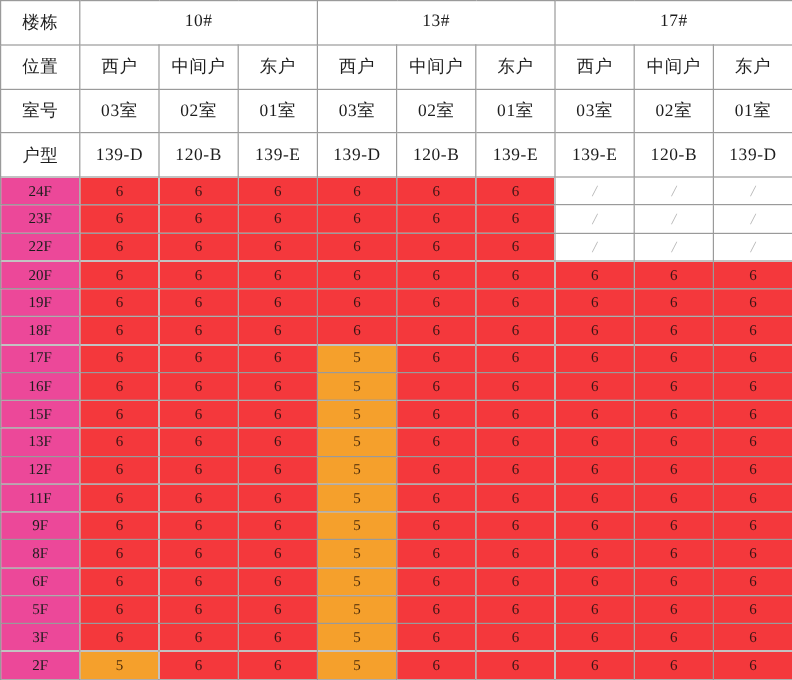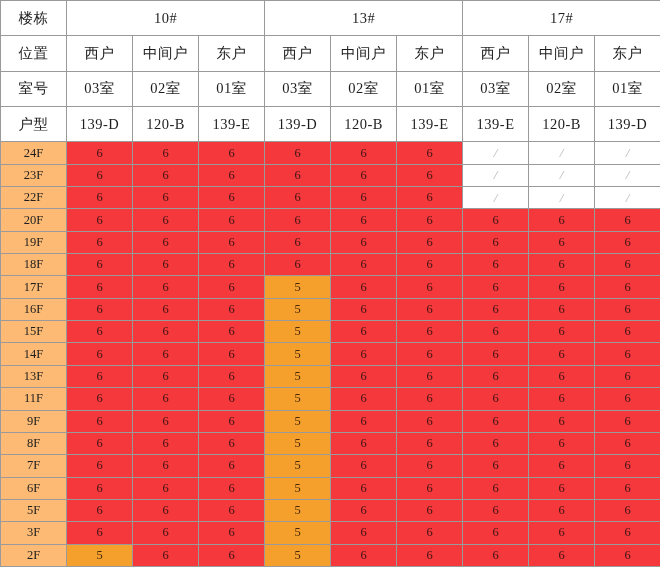--- a/index.html
+++ b/index.html
@@ -46,21 +46,21 @@
   td.plan{
     font-size:13.5px;
     letter-spacing:.3px;
   }
   
   tr.drow td{
     height:18.6px;
     font-size:12.5px;
   }
   td.floor{
-    background:#fdba74;
+    background:#ec4899;
     color:#1d1d1d;
     font-size:13px;
   }
   td.c{
     color:#2a2020;
     font-size:12.5px;
   }
   td.c.v6{ background:#f4383c; color:#3a1414; }
   td.c.v5{ background:#f5a02c; color:#4a2a08; }
   td.c.vna{ background:#ffffff; color:#b4b4b4; font-style:italic; font-size:13px;}
@@ -230,44 +230,44 @@
           <td class="c v6">6</td>
           <td class="c v6">6</td>
           <td class="c v5">5</td>
           <td class="c v6">6</td>
           <td class="c v6">6</td>
           <td class="c v6">6</td>
           <td class="c v6">6</td>
           <td class="c v6">6</td>
         </tr>
         <tr class="drow">
-          <td class="floor">14F</td>
-          <td class="c v6">6</td>
-          <td class="c v6">6</td>
-          <td class="c v6">6</td>
-          <td class="c v5">5</td>
-          <td class="c v6">6</td>
-          <td class="c v6">6</td>
-          <td class="c v6">6</td>
-          <td class="c v6">6</td>
-          <td class="c v6">6</td>
-        </tr>
-        <tr class="drow">
           <td class="floor">13F</td>
           <td class="c v6">6</td>
           <td class="c v6">6</td>
           <td class="c v6">6</td>
           <td class="c v5">5</td>
           <td class="c v6">6</td>
           <td class="c v6">6</td>
           <td class="c v6">6</td>
           <td class="c v6">6</td>
           <td class="c v6">6</td>
         </tr>
         <tr class="drow">
+          <td class="floor">12F</td>
+          <td class="c v6">6</td>
+          <td class="c v6">6</td>
+          <td class="c v6">6</td>
+          <td class="c v5">5</td>
+          <td class="c v6">6</td>
+          <td class="c v6">6</td>
+          <td class="c v6">6</td>
+          <td class="c v6">6</td>
+          <td class="c v6">6</td>
+        </tr>
+        <tr class="drow">
           <td class="floor">11F</td>
           <td class="c v6">6</td>
           <td class="c v6">6</td>
           <td class="c v6">6</td>
           <td class="c v5">5</td>
           <td class="c v6">6</td>
           <td class="c v6">6</td>
           <td class="c v6">6</td>
           <td class="c v6">6</td>
           <td class="c v6">6</td>
@@ -279,32 +279,20 @@
           <td class="c v6">6</td>
           <td class="c v5">5</td>
           <td class="c v6">6</td>
           <td class="c v6">6</td>
           <td class="c v6">6</td>
           <td class="c v6">6</td>
           <td class="c v6">6</td>
         </tr>
         <tr class="drow">
           <td class="floor">8F</td>
-          <td class="c v6">6</td>
-          <td class="c v6">6</td>
-          <td class="c v6">6</td>
-          <td class="c v5">5</td>
-          <td class="c v6">6</td>
-          <td class="c v6">6</td>
-          <td class="c v6">6</td>
-          <td class="c v6">6</td>
-          <td class="c v6">6</td>
-        </tr>
-        <tr class="drow">
-          <td class="floor">7F</td>
           <td class="c v6">6</td>
           <td class="c v6">6</td>
           <td class="c v6">6</td>
           <td class="c v5">5</td>
           <td class="c v6">6</td>
           <td class="c v6">6</td>
           <td class="c v6">6</td>
           <td class="c v6">6</td>
           <td class="c v6">6</td>
         </tr>

